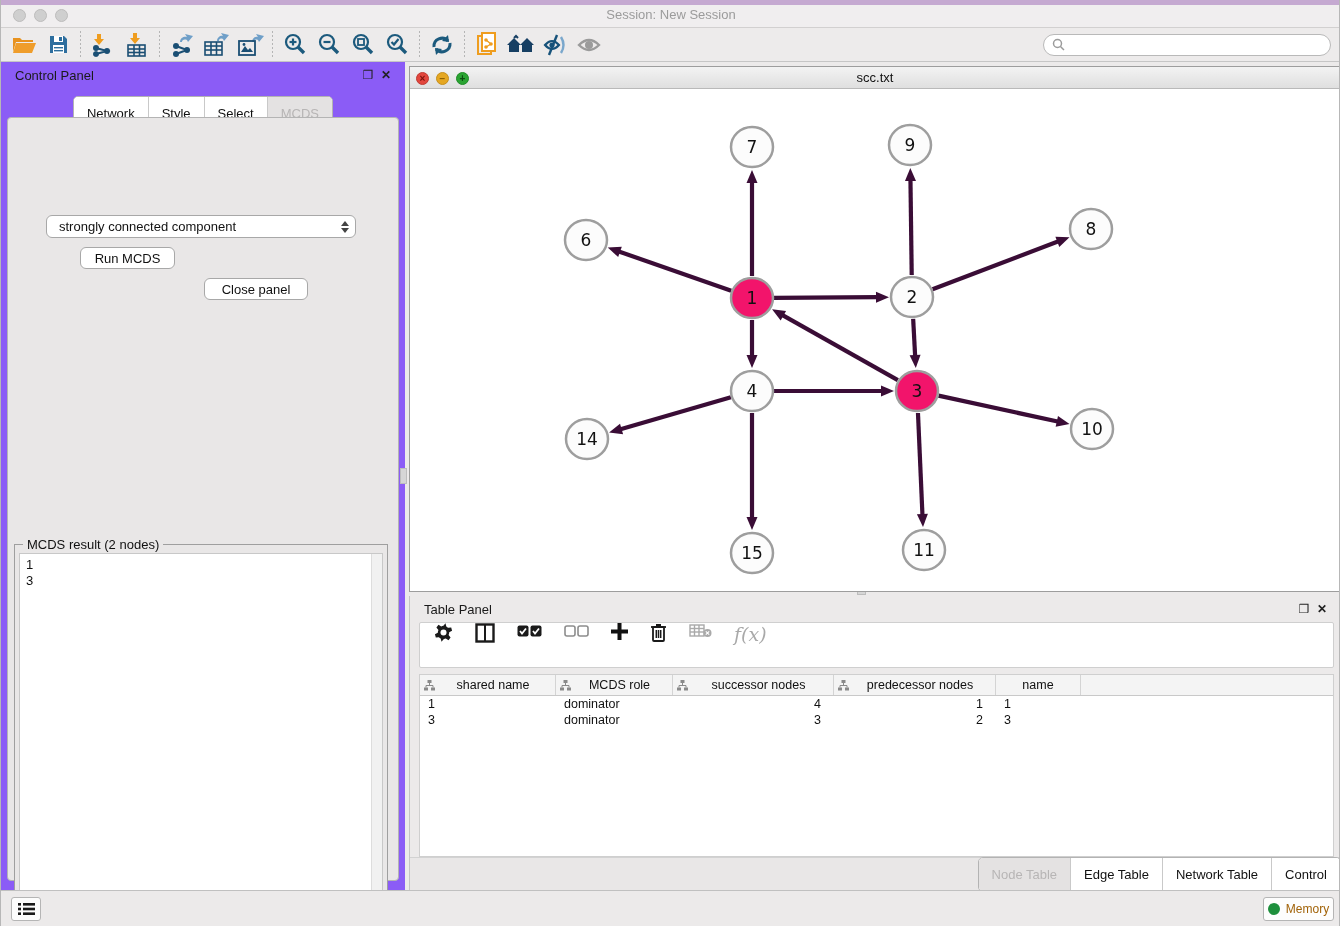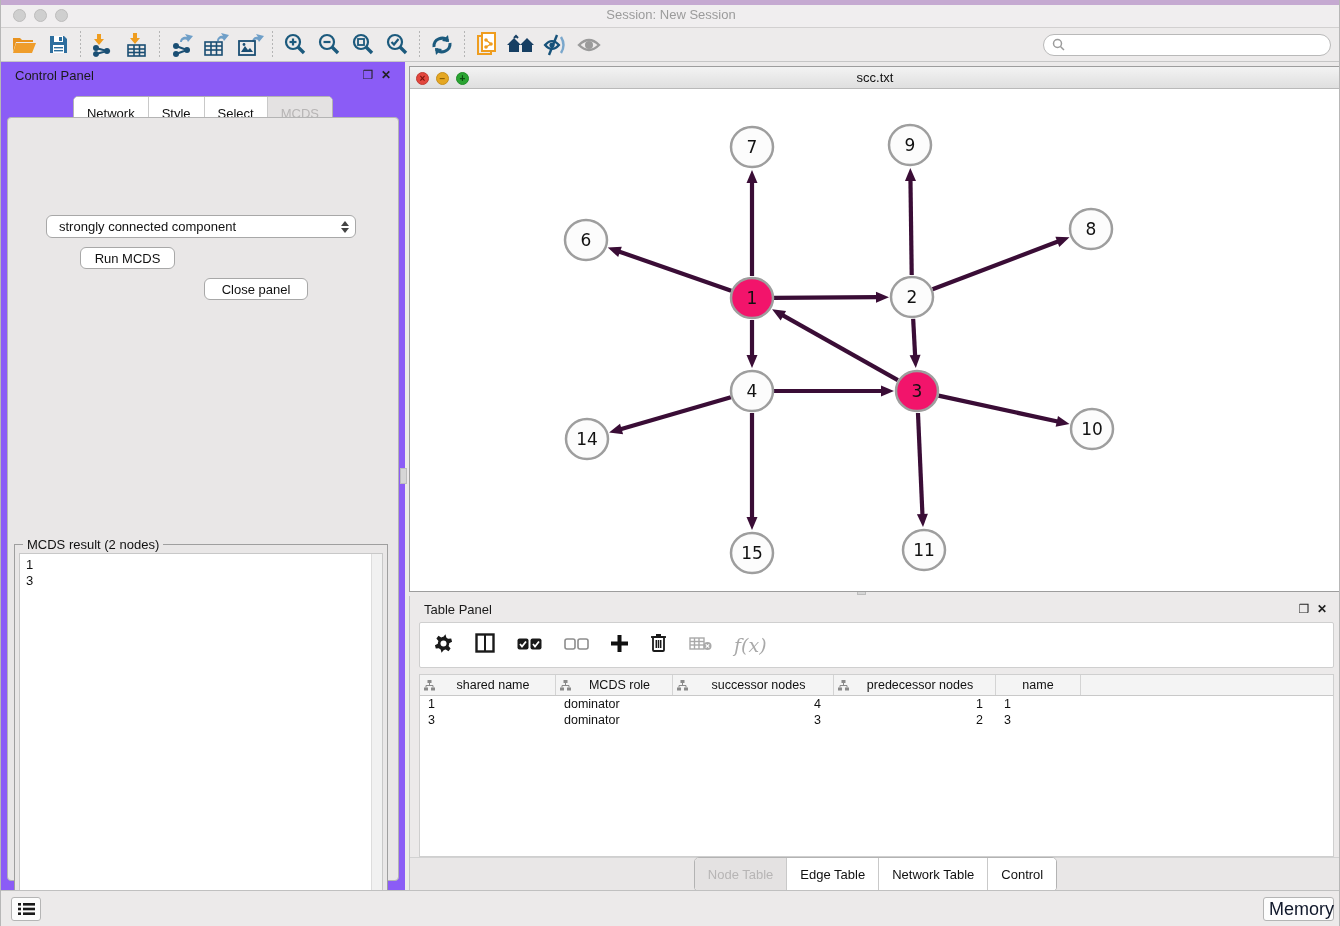--- a/index.html
+++ b/index.html
@@ -66,37 +66,37 @@
   .winlights{position:absolute;left:6px;top:5px;display:flex;gap:7px;}
   .wl{width:13px;height:13px;border-radius:50%;font-size:10px;line-height:12px;text-align:center;font-weight:bold;}
   .wl.red{background:#e2463d;border:1px solid #c03a32;color:#7c120c;}
   .wl.yel{background:#e5a722;border:1px solid #c68f1c;color:#8a5d00;}
   .wl.grn{background:#2aa432;border:1px solid #1f8c27;color:#0b4d10;}
   .canvas{position:absolute;left:0;top:22px;width:930px;height:502px;background:#fff;overflow:hidden;}
 
   
   .tpanel{position:absolute;left:408px;top:596px;width:932px;height:294px;background:#eceaea;border-left:1px solid #c4c4c4;}
   .ttoolbar{position:absolute;left:9px;top:26px;width:915px;height:46px;background:#fff;border:1px solid #cfcfcf;border-radius:2px;
-            display:flex;align-items:center;padding-left:14px;gap:22px;}
+            display:flex;padding-left:14px;gap:22px;}
   .fx{font-family:"DejaVu Serif",serif;font-style:italic;font-size:19px;color:#a9a9a9;}
   .ttable{position:absolute;left:9px;top:78px;width:915px;height:183px;background:#fff;border:1px solid #cfcfcf;border-top:none;}
   .thead{display:flex;height:22px;background:#f4f4f4;border-top:1px solid #cfcfcf;border-bottom:1px solid #c9c9c9;}
   .th{display:flex;align-items:center;font-size:12.5px;color:#111;border-right:1px solid #d4d4d4;position:relative;padding:0 4px;}
   .th .lbl{flex:1;text-align:center;}
   .trow{display:flex;height:16px;align-items:center;}
   .td{font-size:12.5px;color:#111;padding:0 8px;white-space:nowrap;overflow:hidden;}
   .td.r{text-align:right;padding-right:13px;}
   .tfoot{position:absolute;left:0;bottom:0;width:100%;height:33px;background:#e9e7e7;border-top:1px solid #d2d2d2;
-         display:flex;align-items:center;justify-content:center;}
+         display:flex;align-items:center;justify-content:flex-end;}
 
   
   .statusbar{position:absolute;left:0;top:890px;width:1340px;height:36px;background:#eceaea;border-top:1px solid #c0c0c0;}
   .sbtn{position:absolute;background:#fdfdfd;border:1px solid #b5b5b5;border-radius:3px;display:flex;align-items:center;justify-content:center;}
   .listbtn{left:10px;top:6px;width:30px;height:24px;}
-  .membtn{left:1262px;top:6px;width:71px;height:24px;gap:6px;font-size:18px;color:#0f172a;}
+  .membtn{left:1262px;top:6px;width:71px;height:24px;gap:6px;font-size:12px;color:#a16207;}
   .memdot{width:12px;height:12px;border-radius:50%;background:#1d8f3c;}
 </style>
 </head>
 <body>
 
 <div class="titlebar">
   <div class="accent"></div>
   <div class="traffic">
     <div class="dot"></div>
     <div class="dot"></div>

